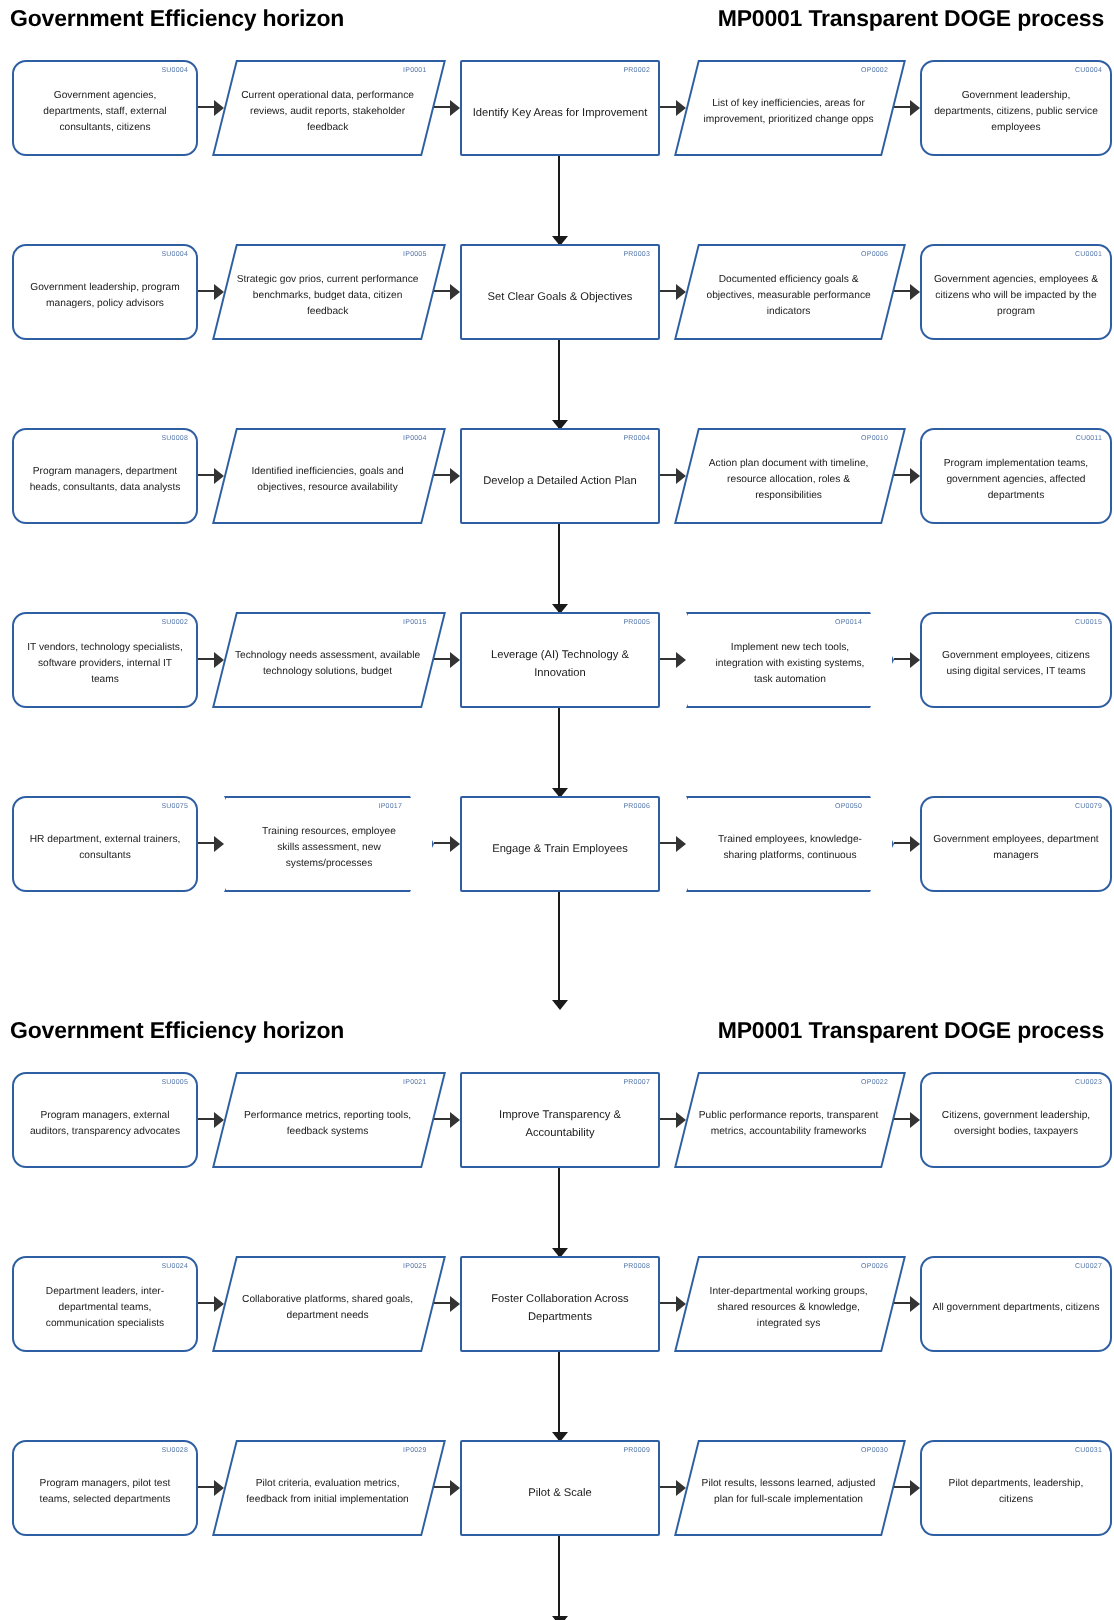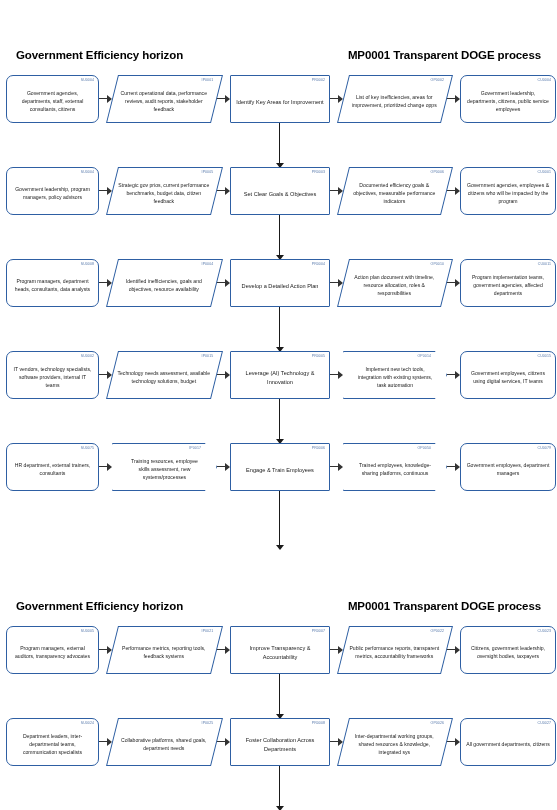--- a/index.html
+++ b/index.html
@@ -14,28 +14,28 @@
     height: 810px;
     overflow: hidden;
     background: #ffffff;
   }
 
   
   .section-header {
     display: flex;
     justify-content: space-between;
     align-items: baseline;
-    padding: 0 16px;
+    padding: 0 5px;
     font-size: 11.5px;
     font-weight: bold;
     color: #000000;
     letter-spacing: -0.1px;
   }
   .section-header .left  { text-align: left; }
-  .section-header .right { text-align: left; margin-top: 45px; }
+  .section-header .right { text-align: left; }
 
   
   .row {
     position: relative;
     display: flex;
     align-items: flex-start;
     padding: 0 6px;
     height: 48px;
   }
   .cell {

